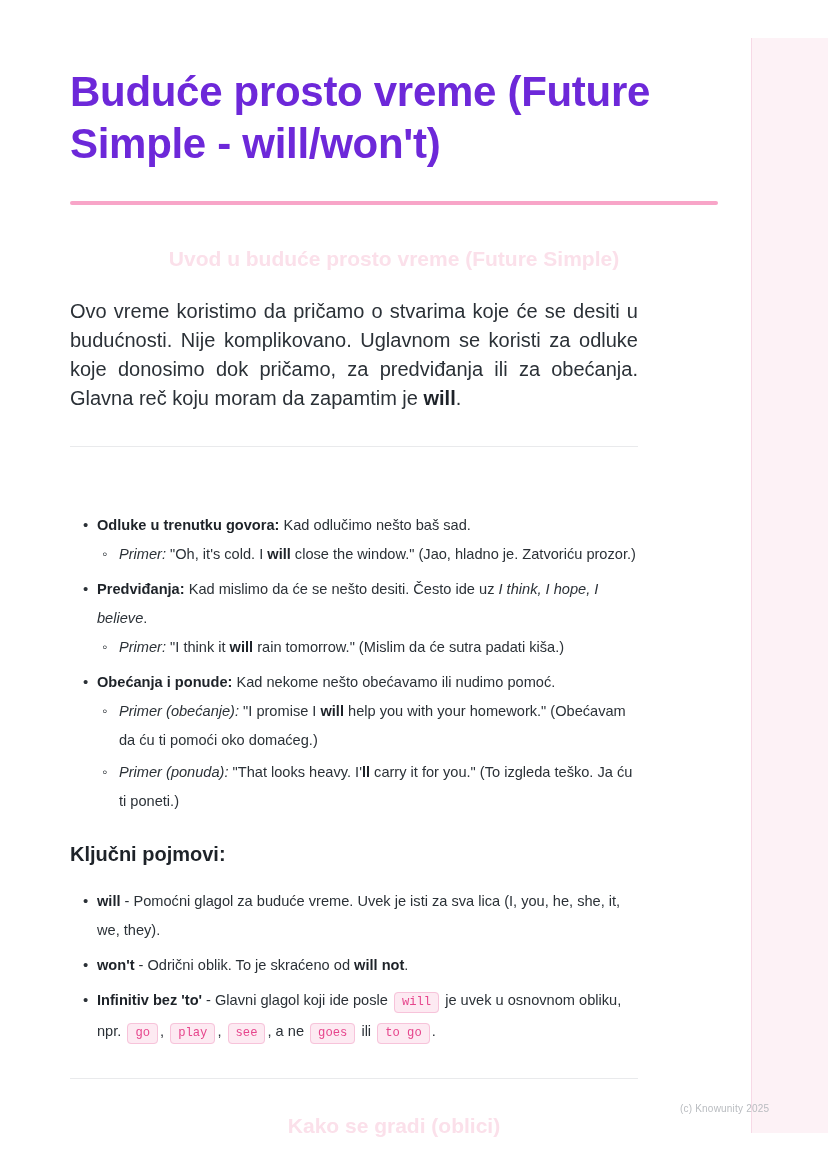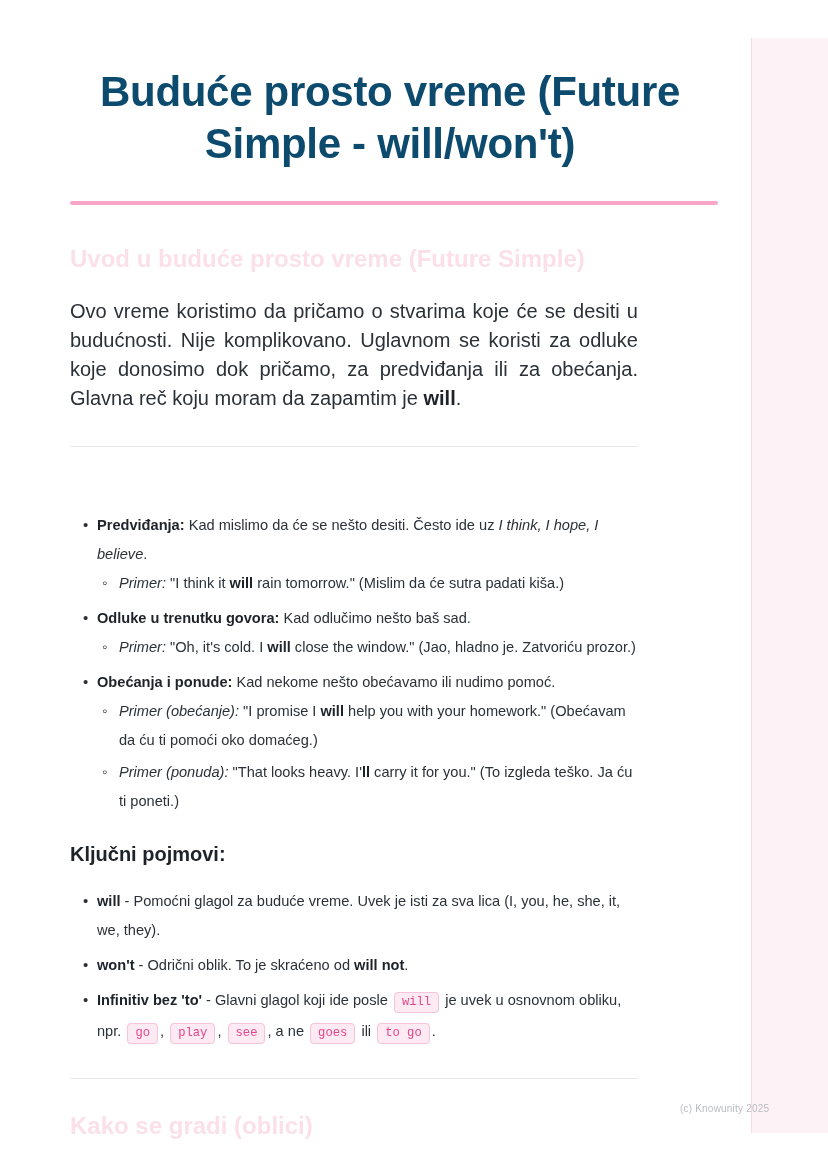--- a/index.html
+++ b/index.html
@@ -39,42 +39,42 @@
     left: 70px;
     top: 66px;
     width: 648px;
   }
 
   
   .doc-title {
     font-size: 42px;
     line-height: 52px;
     font-weight: 700;
-    color: #0c4a6e;
+    color: #6d28d9;
     letter-spacing: -0.3px;
     margin: 0;
     max-width: 640px;
-    text-align: center;
   }
 
   .title-rule {
     margin-top: 31px;
     height: 4px;
     width: 648px;
     background: #f8a5c8;
     border-radius: 2px;
   }
 
   
   .section-heading {
-    font-size: 24px;
+    font-size: 21px;
     line-height: 28px;
     font-weight: 700;
     color: #fbe0ea;
     margin: 0;
+    text-align: center;
   }
   .sec2 { margin-top: 0px; }
 
   
   .divider {
     height: 1px;
     background: #e9eaec;
     width: 568px;
     margin: 0;
   }
@@ -198,30 +198,30 @@
 
 
     <div class="spacer-18"></div>
 
 
     <div class="spacer-18"></div>
 
     <ul class="lvl1">
 
       <li class="item">
+        <b>Odluke u trenutku govora:</b><span> Kad odlučimo nešto baš sad.</span>
+        <ul class="lvl2">
+          <li class="subitem"><i>Primer:</i><span> "Oh, it's cold. I </span><b>will</b><span> close the window." (Jao, hladno je. Zatvoriću prozor.)</span></li>
+        </ul>
+      </li>
+
+      <li class="item">
         <b>Predviđanja:</b><span> Kad mislimo da će se nešto desiti. Često ide uz </span><i>I think, I hope, I believe</i><span>.</span>
         <ul class="lvl2">
           <li class="subitem"><i>Primer:</i><span> "I think it </span><b>will</b><span> rain tomorrow." (Mislim da će sutra padati kiša.)</span></li>
-        </ul>
-      </li>
-
-      <li class="item">
-        <b>Odluke u trenutku govora:</b><span> Kad odlučimo nešto baš sad.</span>
-        <ul class="lvl2">
-          <li class="subitem"><i>Primer:</i><span> "Oh, it's cold. I </span><b>will</b><span> close the window." (Jao, hladno je. Zatvoriću prozor.)</span></li>
         </ul>
       </li>
 
       <li class="item">
         <b>Obećanja i ponude:</b><span> Kad nekome nešto obećavamo ili nudimo pomoć.</span>
         <ul class="lvl2">
           <li class="subitem"><i>Primer (obećanje):</i><span> "I promise I </span><b>will</b><span> help you with your homework." (Obećavam da ću ti pomoći oko domaćeg.)</span></li>
           <li class="subitem" style="margin-top:3px"><i>Primer (ponuda):</i><span> "That looks heavy. I'</span><b>ll</b><span> carry it for you." (To izgleda teško. Ja ću ti poneti.)</span></li>
         </ul>
       </li>

